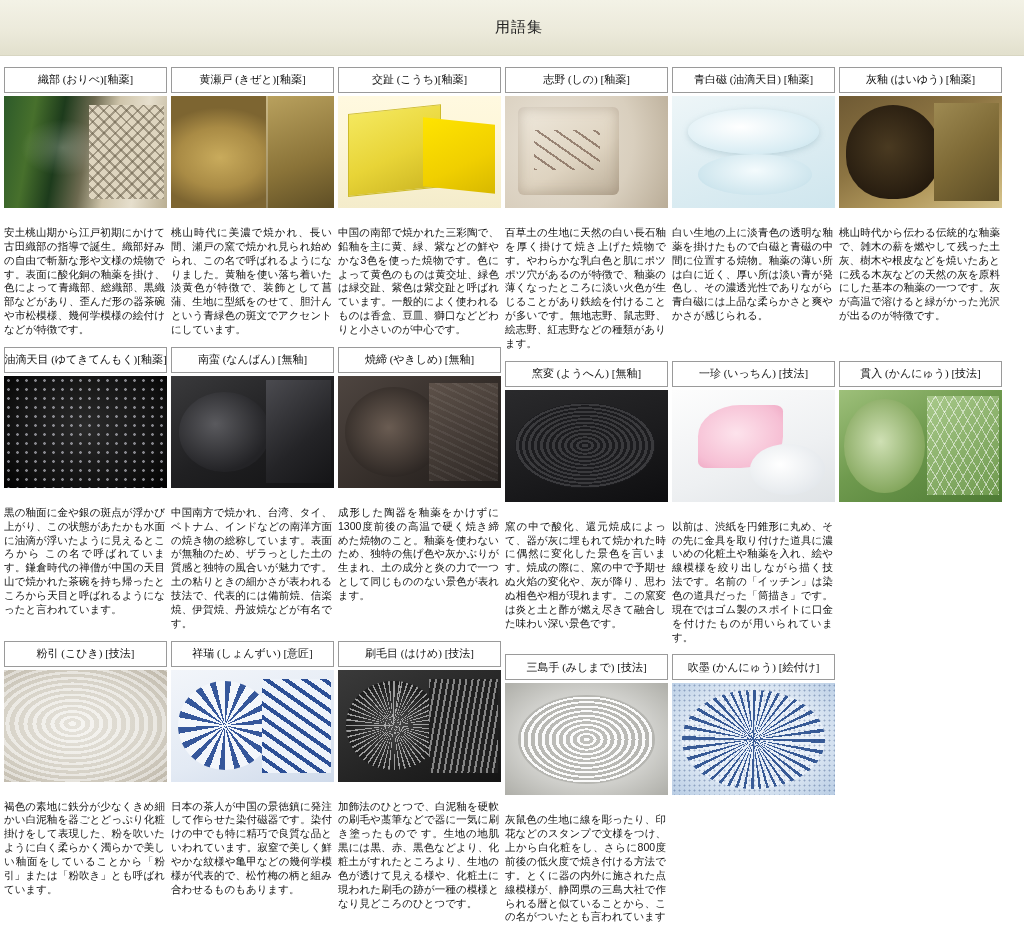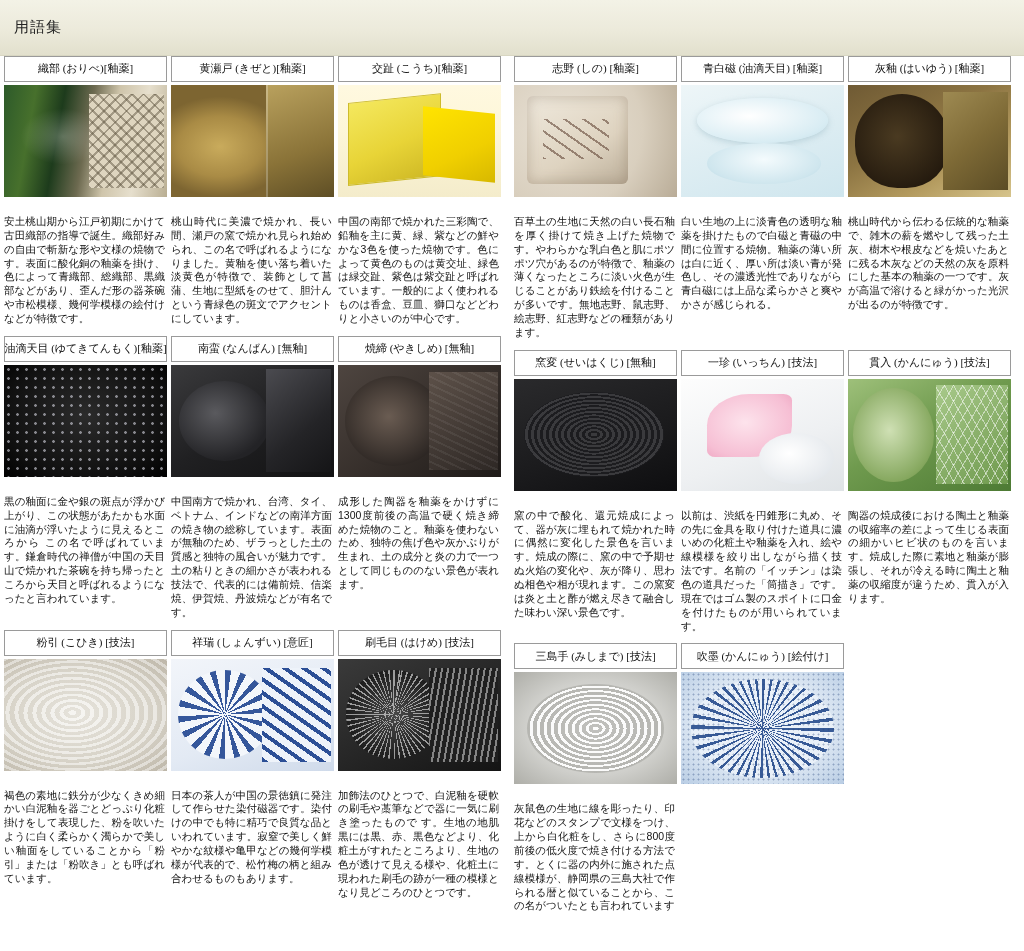--- a/index.html
+++ b/index.html
@@ -18,33 +18,34 @@
   }
   
   .banner {
     height: 56px;
     width: 100%;
     background: linear-gradient(to bottom, #f3f2e6 0%, #eceadb 55%, #e2e0cd 100%);
     border-bottom: 1px solid #d8d6c2;
     display: flex;
     align-items: center;
     padding-left: 14px;
+    justify-content: center;
   }
   .banner-title {
     font-size: 15px;
     color: #222;
     letter-spacing: 1px;
     font-family: "Liberation Serif", serif;
   }
   
   .columns {
     display: flex;
     width: 1016px;
-    padding: 0 4px;
-    gap: 13px;
+    padding: 11px 4px;
+    gap: 4px;
   }
   .col {
     width: 497px;
     display: flex;
     flex-direction: column;
   }
   .row {
     display: flex;
     gap: 4px;
     margin-bottom: 2px;
@@ -462,39 +463,38 @@
                 <span class="ph img-haiyu"></span>
               </div>
             <div class="card-text">桃山時代から伝わる伝統的な釉薬で、雑木の薪を燃やして残った土灰、樹木や根皮などを焼いたあとに残る木灰などの天然の灰を原料にした基本の釉薬の一つです。灰が高温で溶けると緑がかった光沢が出るのが特徴です。</div>
           </div>
         </div>
       </div>
 
       <div class="rowblock">
         <div class="row">
           <div class="card">
-            <div class="card-title">窯変 (せいはくじ) [無釉]</div>
+            <div class="card-title">窯変 (ようへん) [無釉]</div>
             <div class="card-img">
                 <span class="ph img-youhen"></span>
               </div>
             <div class="card-text">窯の中で酸化、還元焼成によって、器が灰に埋もれて焼かれた時に偶然に変化した景色を言います。焼成の際に、窯の中で予期せぬ火焰の変化や、灰が降り、思わぬ相色や相が現れます。この窯変は炎と土と酢が燃え尽きて融合した味わい深い景色です。</div>
           </div>
           <div class="card">
             <div class="card-title">一珍 (いっちん) [技法]</div>
             <div class="card-img">
                 <span class="ph img-icchin"></span>
               </div>
             <div class="card-text">以前は、渋紙を円錐形に丸め、その先に金具を取り付けた道具に濃いめの化粧土や釉薬を入れ、絵や線模様を絞り出しながら描く技 法です。名前の「イッチン」は染色の道具だった「筒描き」です。現在ではゴム製のスポイトに口金を付けたものが用いられています。</div>
           </div>
           <div class="card">
             <div class="card-title">貫入 (かんにゅう) [技法]</div>
             <div class="card-img">
                 <span class="ph img-kannyu"></span>
               </div>
-            <div class="card-text">陶器の焼成後における陶土と釉薬の収縮率の差によって生じる表面の細かいヒビ状のものを言います。焼成した際に素地と釉薬が膨張し、それが冷える時に陶土と釉薬の収縮度が違うため、貫入が入ります。</div>
           </div>
         </div>
       </div>
 
       <div class="rowblock">
         <div class="row">
           <div class="card">
             <div class="card-title">三島手 (みしまで) [技法]</div>
             <div class="card-img">
                 <span class="ph img-mishima"></span>

